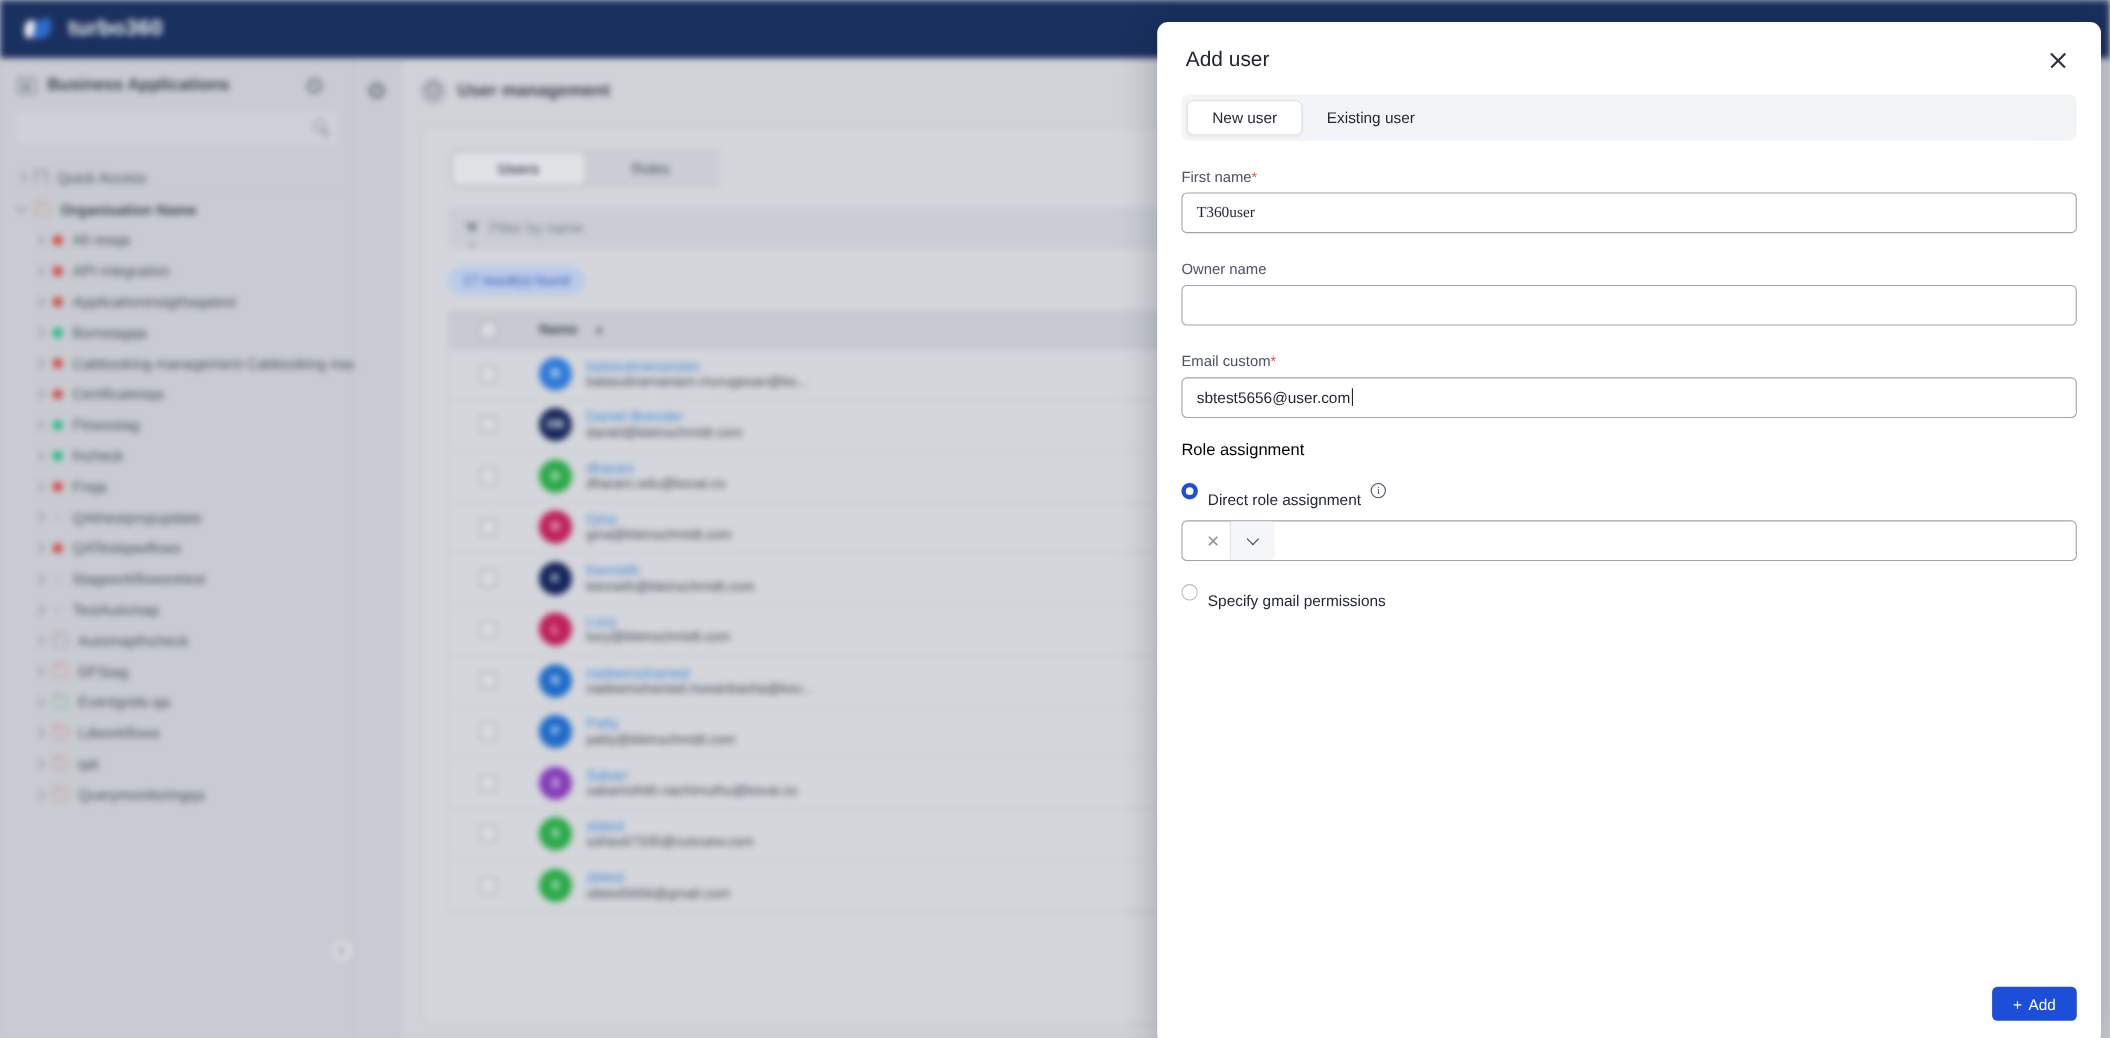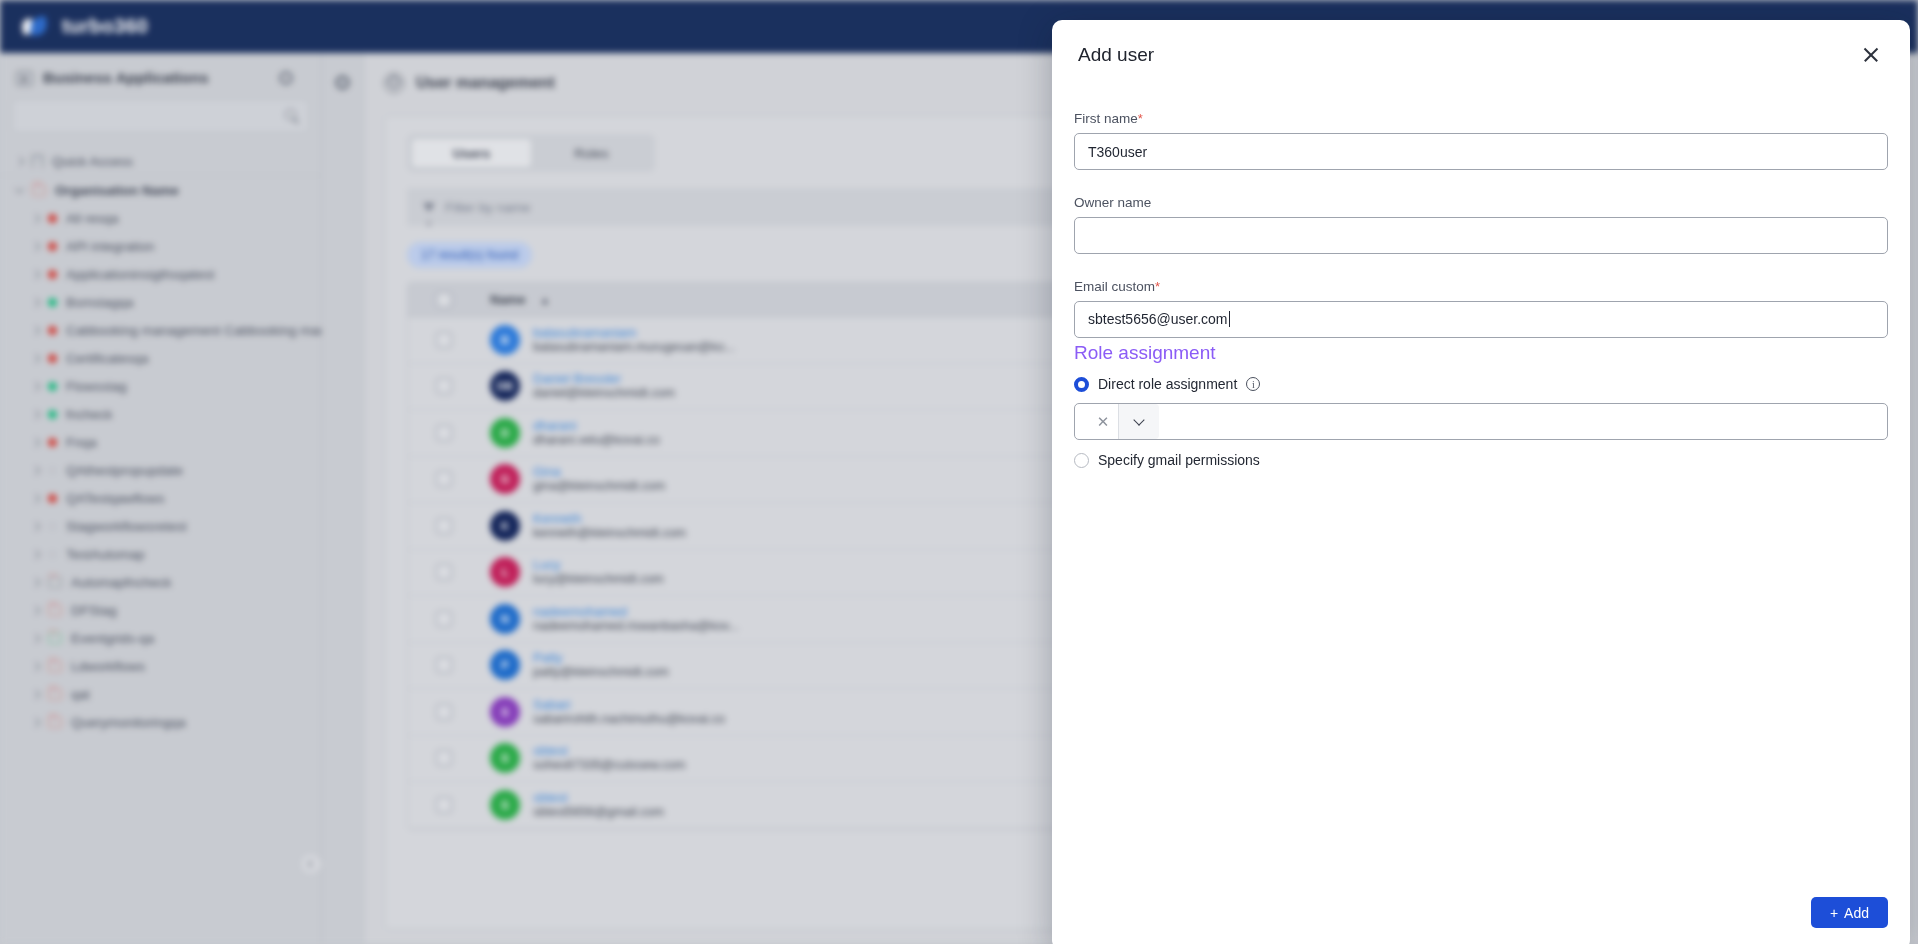--- a/index.html
+++ b/index.html
@@ -163,35 +163,35 @@
   .tab { display:flex; align-items:center; justify-content:center; font-size:14px; color:#252a35;
          padding:0 22px; border-radius:6px; cursor:pointer; }
   .tab.active { background:#ffffff; border:1px solid #e2e4e8; box-shadow:0 1px 2px rgba(0,0,0,.05); }
 
   .field { margin-top:25px; }
   .flabel { font-size:13.5px; color:#4c5260; margin-bottom:7px; display:block; }
   .req { color:#e2574c; font-size:13px; }
   .input {
     width:100%; height:37px; border:1px solid #9fa4ae; border-radius:5px;
     background:#fff; font-size:14px; color:#1f2430; padding:0 13px;
-    font-family:Liberation Sans, sans-serif; outline:none;
+    font-family:Liberation Serif, serif; outline:none;
   }
   .caretbar { display:inline-block; width:1px; height:16px; background:#1f2430;
               vertical-align:-3px; margin-left:1px; }
   .fakeinput {
     width:100%; height:37px; border:1px solid #9fa4ae; border-radius:5px;
     background:#fff; font-size:14px; color:#1f2430; padding:9px 13px 0 13px;
   }
 
-  .sect-title { margin-top:4px; font-size:19px; color:#8b5cf6; }
+  .sect-title { margin-top:21px; font-size:15px; color:#000000; }
 
   .radio-row { display:flex; align-items:center; gap:9px; margin-top:12px; }
   .radio { width:15px; height:15px; border-radius:50%; border:1.8px solid #b6bac2; background:#fff; flex:none; }
   .radio.on { border:4.5px solid #1d4ed8; background:#fff; }
-  .radio-label { font-size:14px; color:#232833; }
+  .radio-label { font-size:14px; color:#232833;margin-top:16px; }
   .info-i { width:14px; height:14px; border:1.3px solid #4b515e; border-radius:50%;
             font-size:10px; color:#4b515e; display:flex; align-items:center; justify-content:center;
             font-family:"Liberation Serif", serif; }
 
   .select {
     margin-top:11px; width:100%; height:37px; border:1px solid #9fa4ae; border-radius:5px;
     background:#fff; display:flex; align-items:center; padding-left:13px;
   }
   .select .val { flex:1; font-size:14px; color:#3a404d; }
   .sel-x { width:30px; text-align:center; color:#8e939d; font-size:15px; }
@@ -531,20 +531,24 @@
 
   <div id="modal">
 
     <div class="m-head">
       <div class="m-title">Add user</div>
       <div class="m-close"></div>
     </div>
 
     <div class="m-body">
 
+      <div class="tabs">
+        <div class="tab active">New user</div>
+        <div class="tab">Existing user</div>
+      </div>
 
       <div class="field">
         <label class="flabel"><span>First name</span><span class="req">*</span></label>
         <input class="input" value="T360user" style="">
       </div>
 
       <div class="field">
         <label class="flabel">Owner name</label>
         <input class="input" value="" style="">
       </div>

